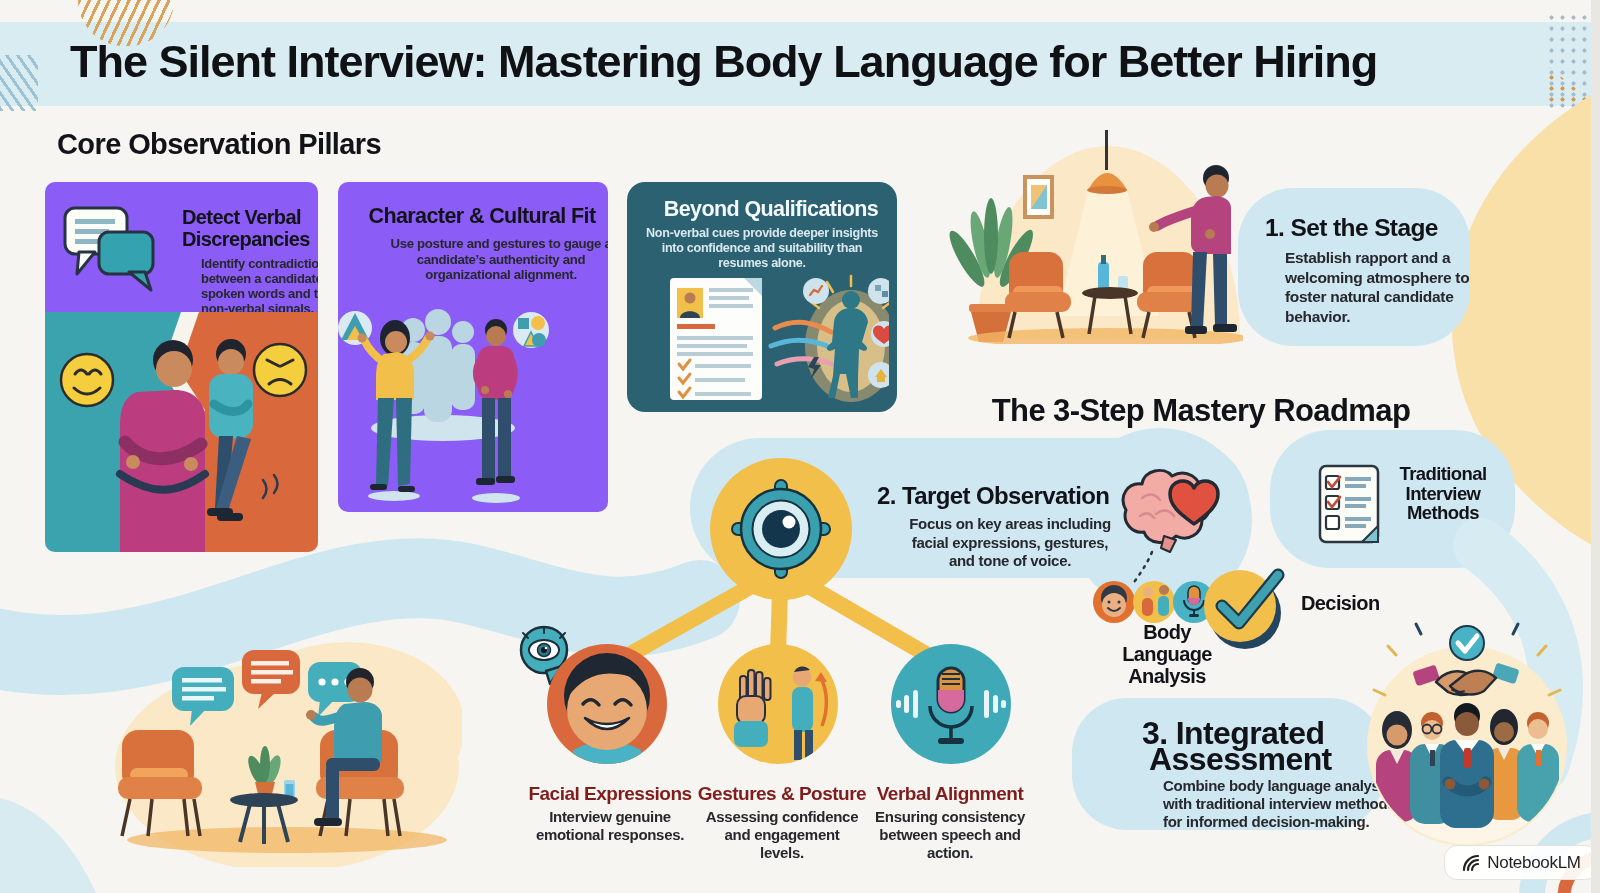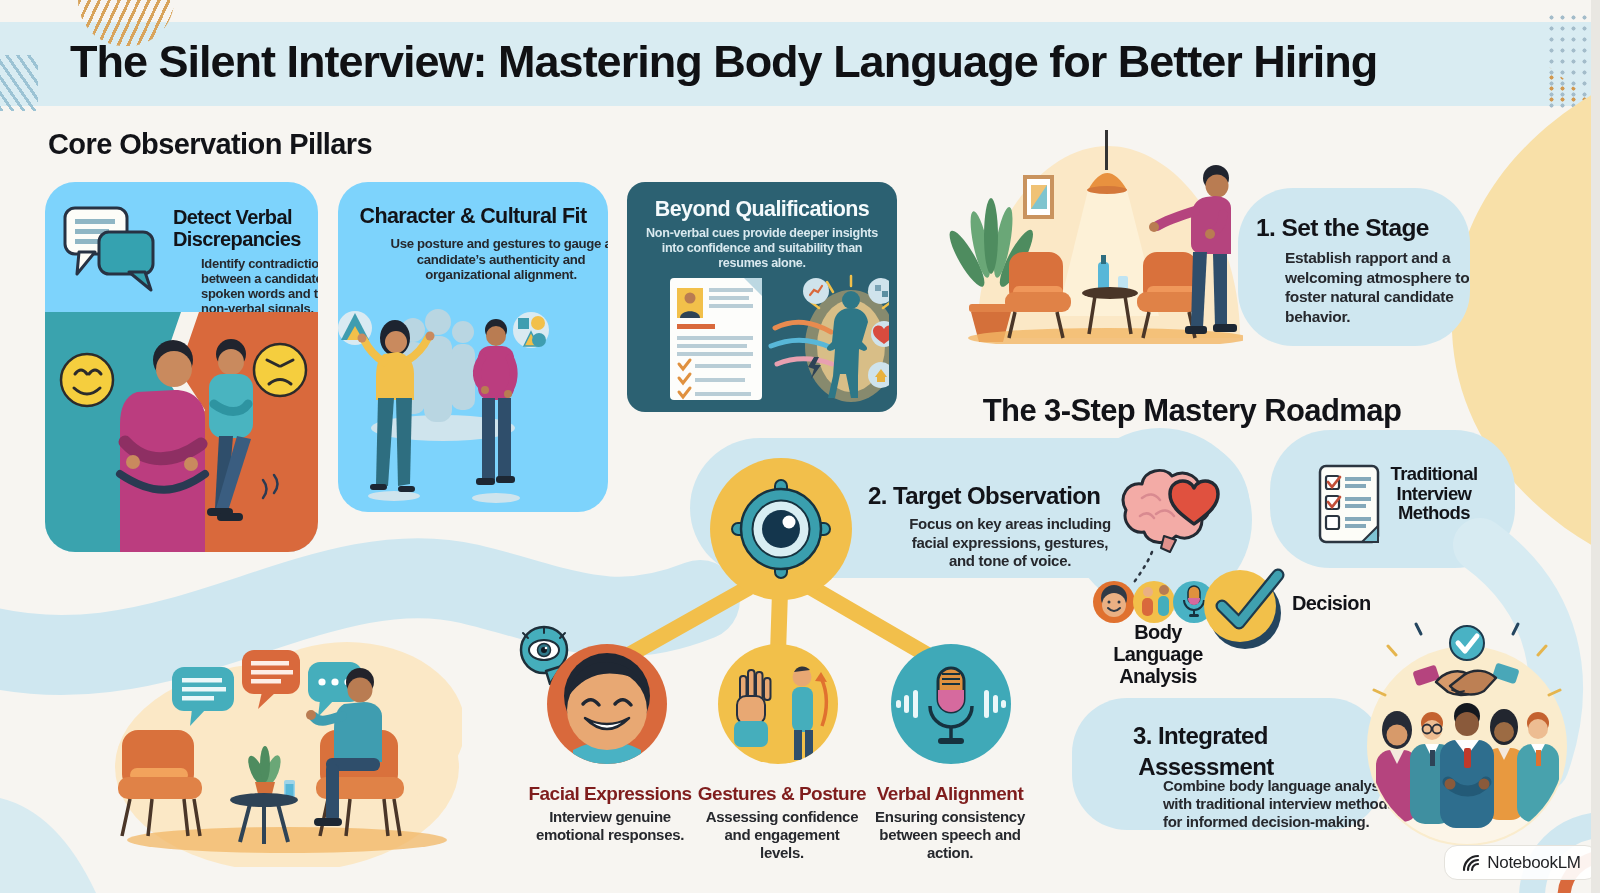--- a/index.html
+++ b/index.html
@@ -1,25 +1,25 @@
 <!DOCTYPE html>
 <html><head>
 <meta charset="utf-8">
 <style>
   html,body{margin:0;padding:0;background:#e9e7e2;}
   #canvas{position:relative;width:1591px;height:893px;background:#f7f5f1;overflow:hidden;
           font-family:Liberation Sans, sans-serif;color:#1b1d21;}
   .abs{position:absolute;}
   .pre{white-space:pre;}
-  .ttl{font-weight:700;color:#121318;letter-spacing:-0.6px;}
+  .ttl{font-weight:700;color:#121318;letter-spacing:-0.6px;margin-left:9px;}
   .bd{font-weight:700;color:#26282d;letter-spacing:-0.3px;padding-left:28px;}
   #banner{left:0;top:22px;width:1600px;height:84px;background:#d9ecf2;}
   #main-title{left:70px;top:36px;font-size:45px;font-weight:700;letter-spacing:-1px;color:#101114;}
   #pillars-heading{left:48px;top:128px;font-size:29px;}
-  .card{border-radius:30px;overflow:hidden;background:#7dd3fc;}
+  .card{border-radius:10px;overflow:hidden;background:#8b5cf6;}
   #card1{left:45px;top:182px;width:273px;height:370px;}
   #card2{left:338px;top:182px;width:270px;height:330px;}
   #card3{left:627px;top:182px;width:270px;height:230px;background:#2c6172;border-radius:18px;}
   .hatch-o{left:78px;top:0;width:96px;height:46px;border-radius:0 0 48px 48px;
            background:repeating-linear-gradient(115deg,#d8a45c 0 3px,transparent 3px 9px);}
   .hatch-b{left:0;top:55px;width:38px;height:56px;
            background:repeating-linear-gradient(55deg,#9cc3d4 0 3px,transparent 3px 9px);}
   .dots{left:1546px;top:12px;width:54px;height:96px;
         background-image:radial-gradient(#a3bcca 1.8px,transparent 2.3px);background-size:11px 11px;}
   .dots-o{left:1546px;top:50px;width:54px;height:58px;
@@ -343,21 +343,21 @@
   <div class="abs bd pre" style="left:1257px;top:248px;font-size:15.5px;line-height:19.5px;font-weight:700">Establish rapport and a
 welcoming atmosphere to
 foster natural candidate
 behavior.</div>
 
   <div class="abs ttl" style="left:868px;top:482px;font-size:24px">2. Target Observation</div>
   <div class="abs bd pre" style="left:862px;top:515px;width:240px;text-align:center;font-size:15px;line-height:18.5px">Focus on key areas including
 facial expressions, gestures,
 and tone of voice.</div>
 
-  <div class="abs ttl pre" style="left:1133px;top:720px;font-size:24px;line-height:31px">3. Integrated
+  <div class="abs ttl pre" style="left:1133px;top:720px;font-size:32px;line-height:26px">3. Integrated
  Assessment</div>
   <div class="abs bd pre" style="left:1135px;top:777px;font-size:15px;line-height:18px">Combine body language analysis
 with traditional interview methods
 for informed decision-making.</div>
 
   <svg class="abs" style="left:706px;top:454px" width="150" height="150" viewBox="0 0 150 150">
     <circle cx="75" cy="75" r="71" fill="#f2bf4b"></circle>
     <rect x="69" y="26" width="12" height="18" rx="6" fill="#3a9fae" stroke="#16323f" stroke-width="2"></rect>
     <rect x="69" y="106" width="12" height="18" rx="6" fill="#3a9fae" stroke="#16323f" stroke-width="2"></rect>
     <rect x="26" y="69" width="18" height="12" rx="6" fill="#3a9fae" stroke="#16323f" stroke-width="2"></rect>

